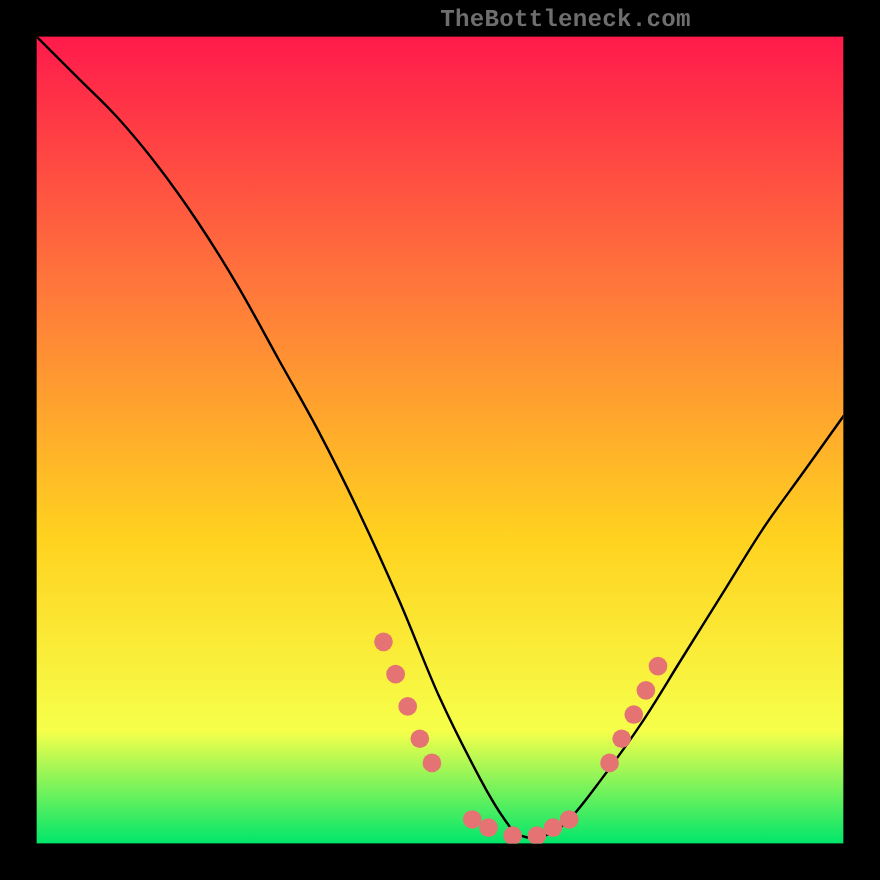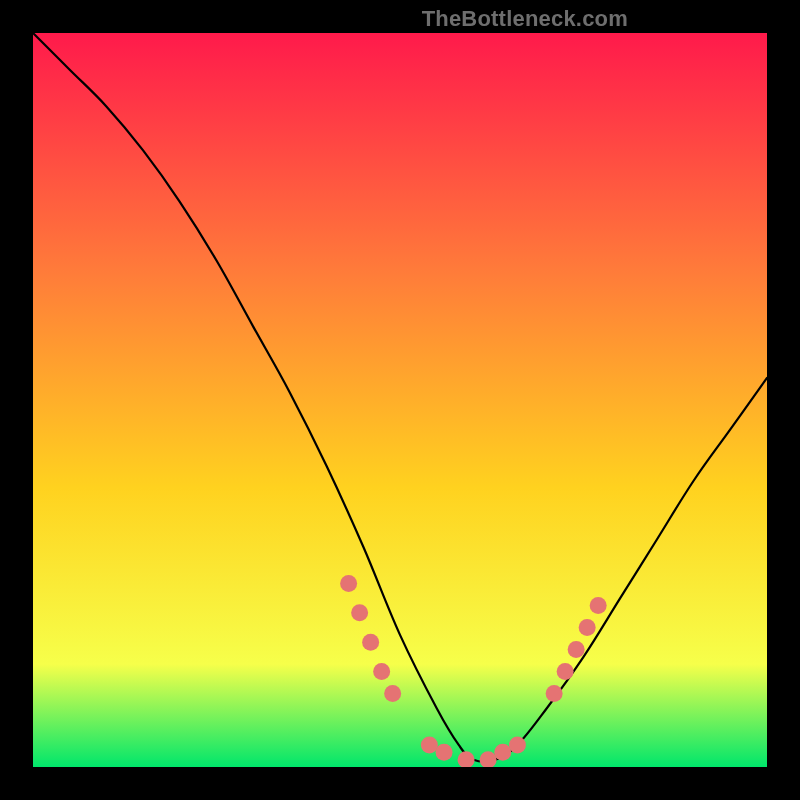--- a/index.html
+++ b/index.html
@@ -9,20 +9,21 @@
     height: 800px;
     overflow: hidden;
     background: #000;
     font-family: Arial, Helvetica, sans-serif;
   }
   .frame {
     position: relative;
     width: 648px;
     height: 800px;
     background: #000;
+    font-family: Liberation Mono, monospace;
   }
   .plot-area {
     position: absolute;
     left: 33px;
     top: 33px;
     width: 734px;
     height: 734px;
     overflow: hidden;
   }
   .watermark {

